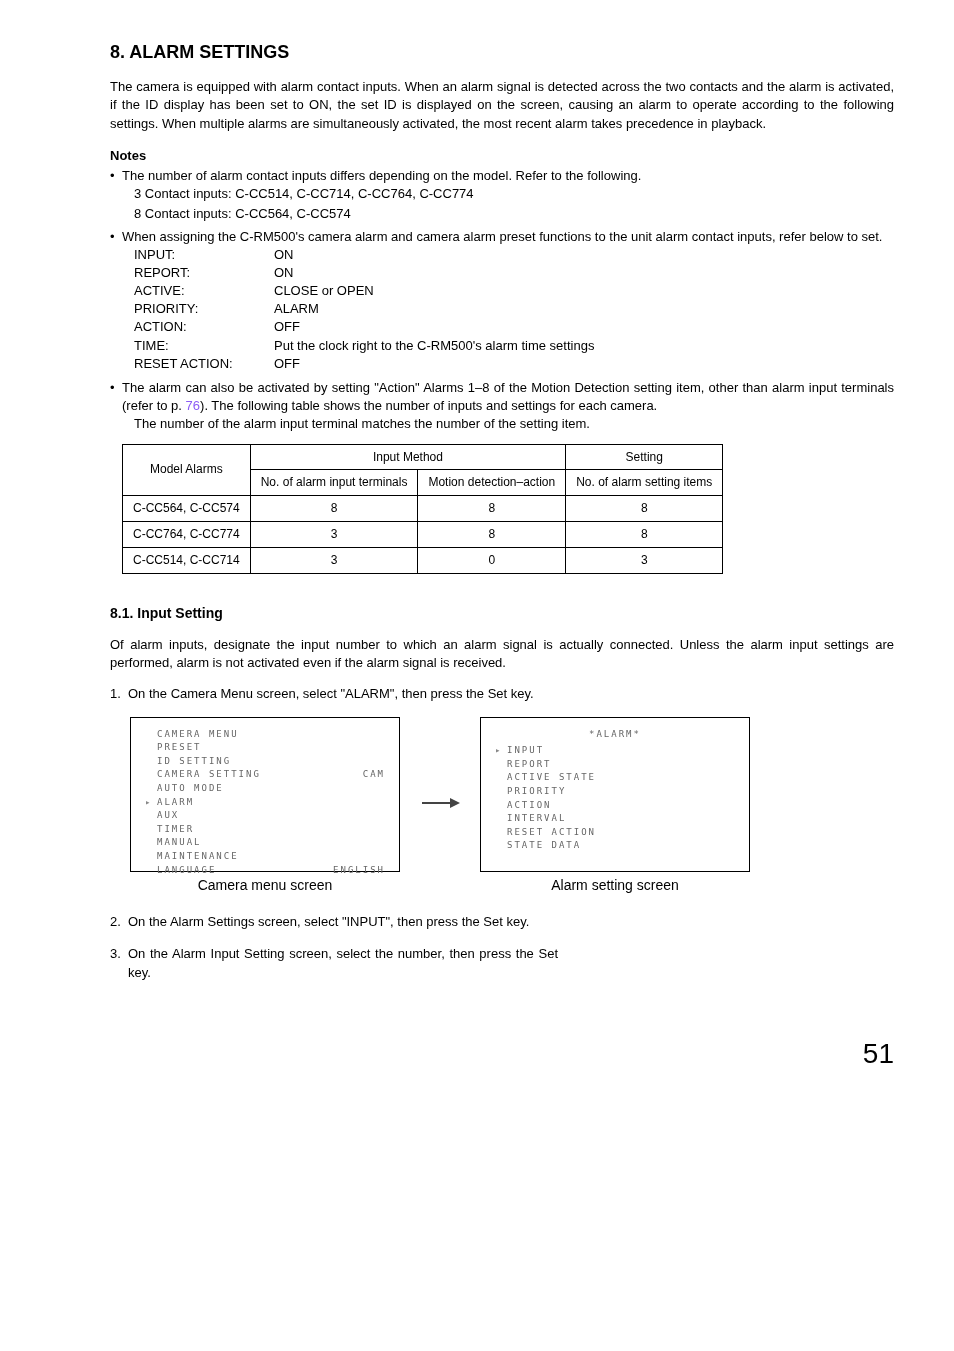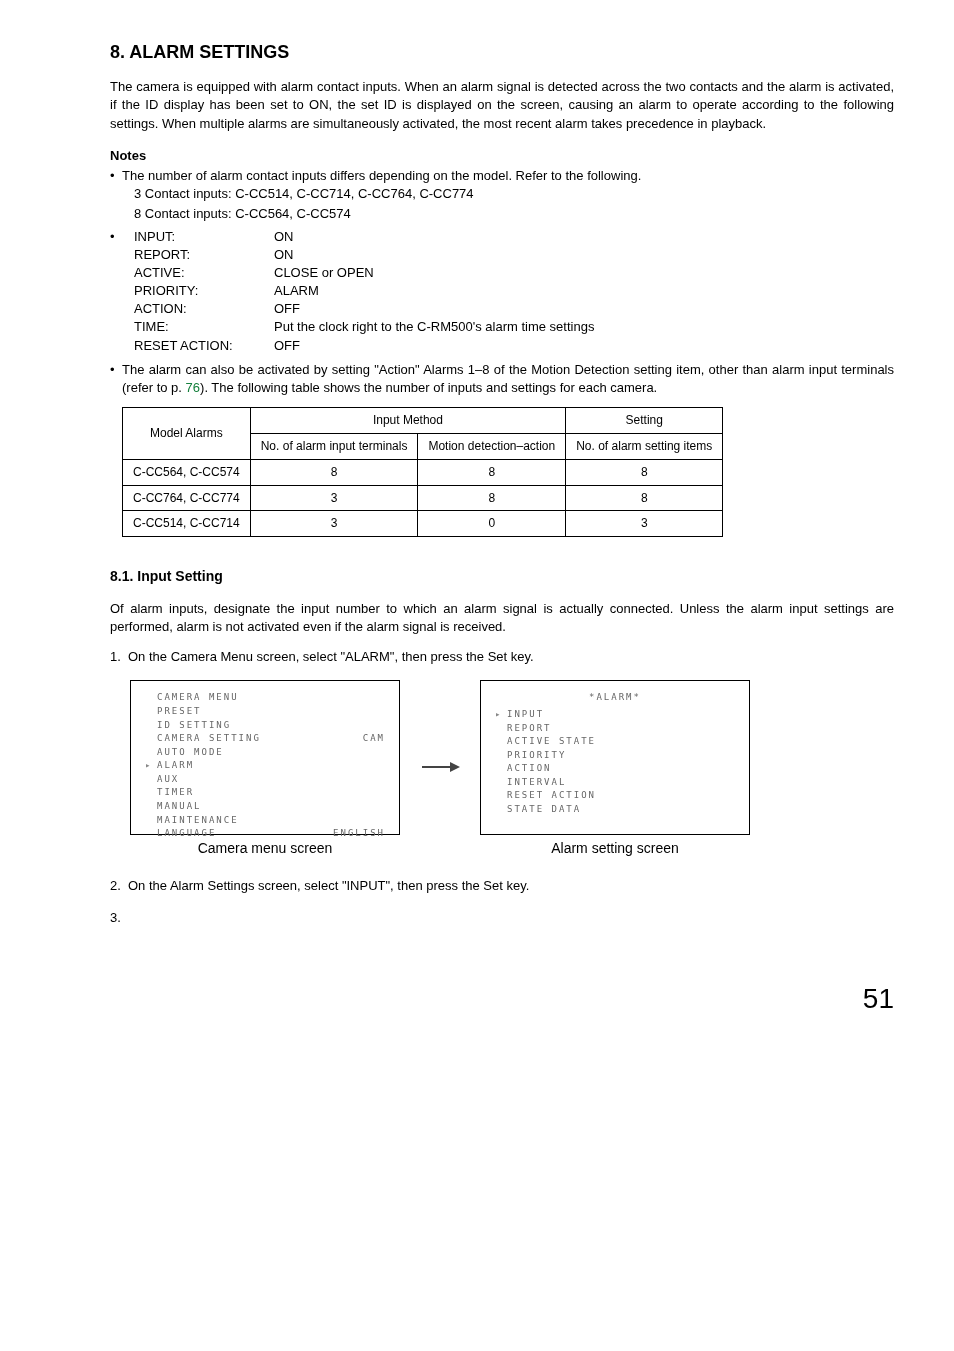--- a/index.html
+++ b/index.html
@@ -59,21 +59,21 @@
     padding-left: 12px;
     margin-bottom: 6px;
   }
   .kv-row {
     display: flex;
   }
   .kv-key {
     width: 140px;
   }
   .red {
-    color: #15803d;
+    color: #8b5cf6;
   }
   table.model-table {
     border-collapse: collapse;
     margin-top: 10px;
     margin-left: 12px;
     font-size: 12px;
   }
   table.model-table th,
   table.model-table td {
     border: 1px solid #000;
@@ -161,20 +161,21 @@
 
 <ul class="bullets">
   <li>
     <span>The number of alarm contact inputs differs depending on the model. Refer to the following.</span>
     <div class="sublines">
       <div>3 Contact inputs: C-CC514, C-CC714, C-CC764, C-CC774</div>
       <div>8 Contact inputs: C-CC564, C-CC574</div>
     </div>
   </li>
   <li>
+    <span>When assigning the C-RM500's camera alarm and camera alarm preset functions to the unit alarm contact inputs, refer below to set.</span>
     <div class="kv-table">
       <div class="kv-row">
           <span class="kv-key">INPUT:</span>
           <span>ON</span>
         </div>
       <div class="kv-row">
           <span class="kv-key">REPORT:</span>
           <span>ON</span>
         </div>
       <div class="kv-row">
@@ -194,20 +195,23 @@
           <span>Put the clock right to the C-RM500's alarm time settings</span>
         </div>
       <div class="kv-row">
           <span class="kv-key">RESET ACTION:</span>
           <span>OFF</span>
         </div>
     </div>
   </li>
   <li>
     <span>The alarm can also be activated by setting "Action" Alarms 1–8 of the Motion Detection setting item, other than alarm input terminals (refer to p. </span><span class="red">76</span><span>). The following table shows the number of inputs and settings for each camera.</span>
+    <div class="sublines">
+      <div>The number of the alarm input terminal matches the number of the setting item.</div>
+    </div>
   </li>
 </ul>
 
 <table class="model-table">
   <tbody>
       <tr>
     <th rowspan="2">Model Alarms</th>
     <th colspan="2">Input Method</th>
     <th>Setting</th>
   </tr>
@@ -336,15 +340,16 @@
   </div>
 </div>
 
 <div class="step" style="margin-top:18px">
   <div class="step-num">2.</div>
   <div class="step-text">On the Alarm Settings screen, select "INPUT", then press the Set key.</div>
 </div>
 
 <div class="step">
   <div class="step-num">3.</div>
+  <div class="step-text" style="max-width:430px">On the Alarm Input Setting screen, select the number, then press the Set key.</div>
 </div>
 
 <div class="page-num">51</div>
 
 </body></html>

